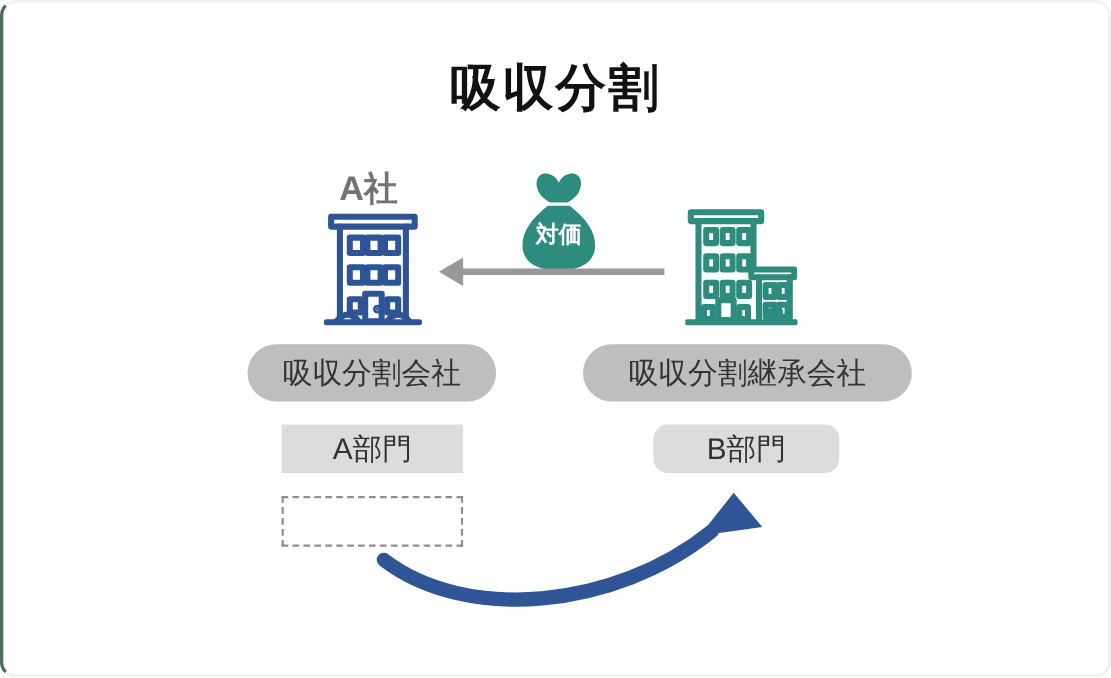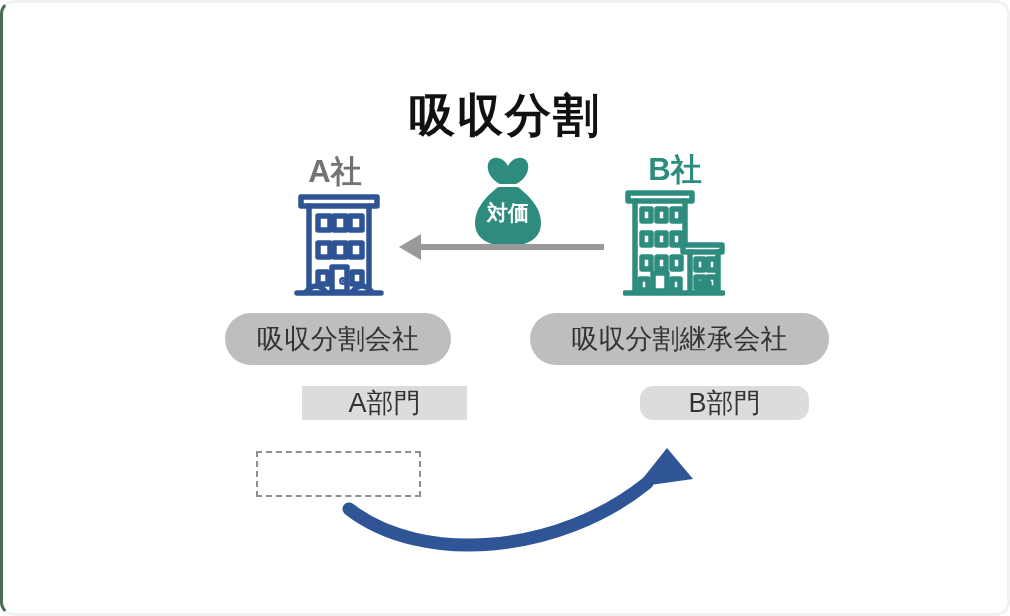--- a/index.html
+++ b/index.html
@@ -12,21 +12,20 @@
     border-left:3px solid #4C6B55;
     border-radius:14px;
     overflow:hidden;
     font-family:"Liberation Sans","DejaVu Sans",sans-serif;
   }
   .title{
     position:absolute;left:0;right:0;top:46px;
     text-align:center;
     font-size:46px;font-weight:bold;color:#111111;
     letter-spacing:2px;
-    margin-top:36px;
   }
   .company-name{
     position:absolute;
     font-size:31px;font-weight:bold;
     text-align:center;width:120px;
   }
   .name-a{left:272px;top:148px;color:#737373;}
   .name-b{left:612px;top:146px;color:#2E8C7E;}
   .bldg{position:absolute;}
   .bldg-a{left:291px;top:190px;}
@@ -38,24 +37,24 @@
   }
   .pill{
     position:absolute;top:310px;height:52px;
     background:#BEBEBE;border-radius:26px;
     display:flex;align-items:center;justify-content:center;
     font-size:27px;color:#333333;
   }
   .pill-a{left:222px;width:226px;}
   .pill-b{left:527px;width:299px;}
   .divbox{
-    position:absolute;top:383px;height:34px;
+    position:absolute;top:383px;height:44px;
     background:#DCDCDC;
     display:flex;align-items:center;justify-content:center;
-    font-size:27px;color:#333333;margin-left:46px;
+    font-size:27px;color:#333333;
   }
   .divbox-a{left:253px;width:165px;}
   .divbox-b{left:591px;width:169px;border-radius:13px;}
   .dashed-slot{
     position:absolute;left:253px;top:448px;width:161px;height:42px;
     border:2px dashed #8F8F8F;background:#ffffff;
   }
   .overlay{position:absolute;left:0;top:0;width:1010px;height:616px;pointer-events:none;}
 </style>
 </head>
@@ -78,21 +77,20 @@
     <rect x="56" y="50" width="12" height="14"></rect>
     <rect x="24" y="79" width="10" height="12"></rect>
     <rect x="58" y="79" width="10" height="12"></rect>
     <rect x="38" y="74" width="15" height="25"></rect>
     <circle cx="49" cy="88" r="1.2" fill="#2E5496"></circle>
     <path d="M12,99 Q22,87 32,99"></path>
     <path d="M58,99 Q68,87 78,99"></path>
     <line x1="3" y1="100" x2="87" y2="100"></line>
   </svg>
 
-  <div class="company-name name-b">B社</div>
   <svg class="bldg bldg-b" width="102" height="118" viewBox="0 0 102 118" fill="none" stroke="#2E8C7E" stroke-width="5.5" stroke-linecap="round" stroke-linejoin="round">
     <rect x="5" y="4" width="64" height="8"></rect>
     <line x1="12" y1="12" x2="12" y2="102"></line>
     <line x1="62" y1="12" x2="62" y2="54"></line>
     <rect x="19" y="20" width="9" height="12"></rect>
     <rect x="34" y="20" width="9" height="12"></rect>
     <rect x="49" y="20" width="9" height="12"></rect>
     <rect x="19" y="44" width="9" height="12"></rect>
     <rect x="34" y="44" width="9" height="12"></rect>
     <rect x="49" y="44" width="9" height="12"></rect>

